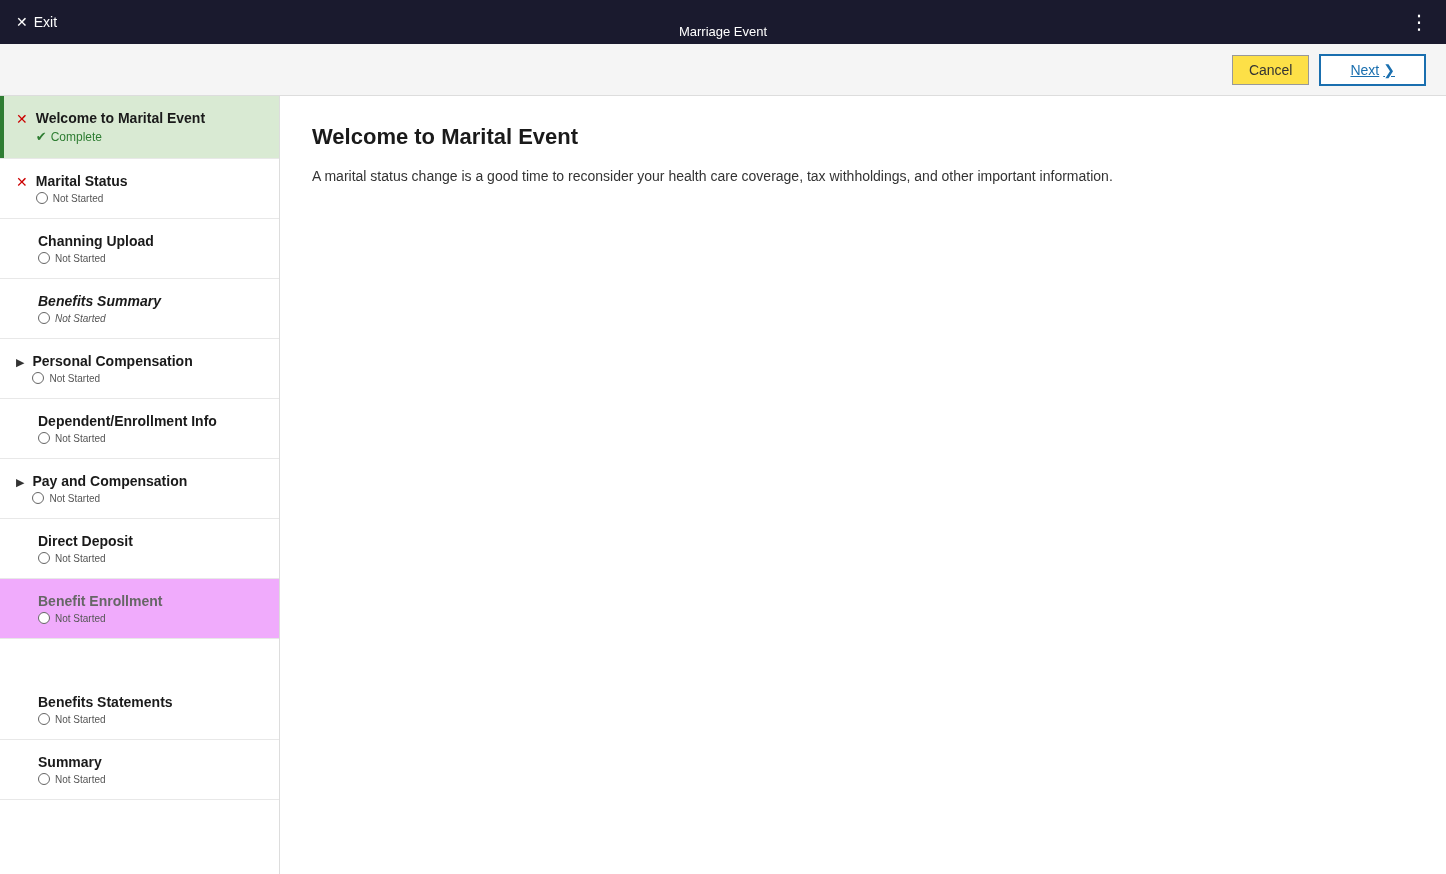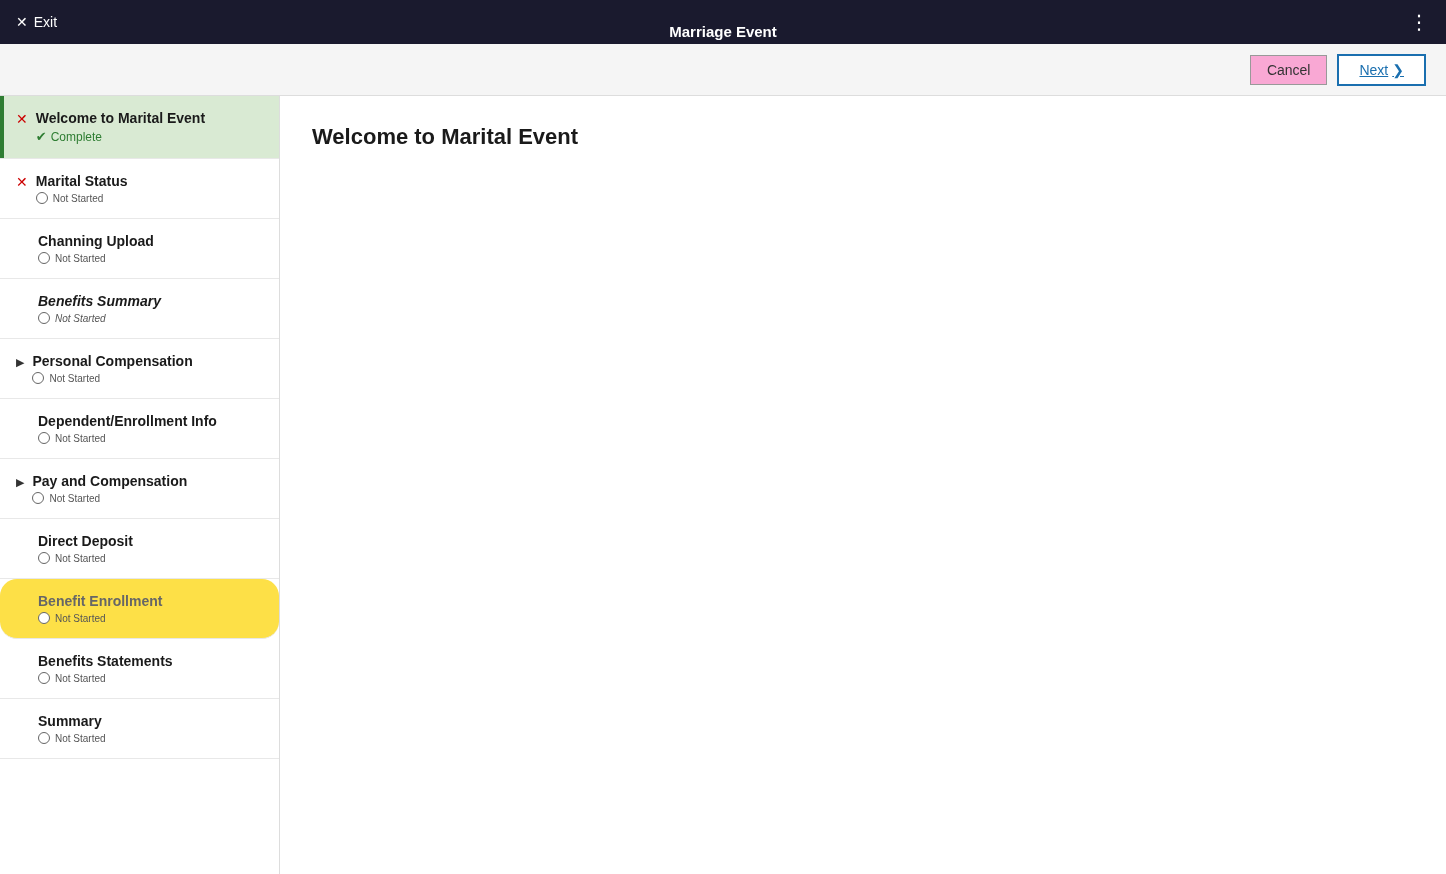--- a/index.html
+++ b/index.html
@@ -13,22 +13,22 @@
       display: flex;
       align-items: center;
       justify-content: space-between;
       padding: 0 16px;
       position: relative;
     }
     .top-bar-title {
       position: absolute;
       left: 50%;
       transform: translateX(-50%);
-      font-size: 15px;
-      font-weight: 700;
+      font-size: 13px;
+      font-weight: 400;
       margin-top: 18px;
     }
     .exit-btn {
       display: flex;
       align-items: center;
       gap: 6px;
       background: none;
       border: none;
       color: white;
       font-size: 14px;
@@ -52,31 +52,31 @@
       background: #f5f5f5;
       height: 52px;
       display: flex;
       align-items: center;
       justify-content: flex-end;
       padding: 0 20px;
       gap: 10px;
       border-bottom: 1px solid #ddd;
     }
     .btn-cancel {
-      background: #f9a8d4;
+      background: #fde047;
       border: 1px solid #999;
       padding: 6px 16px;
       font-size: 14px;
       cursor: pointer;
       color: #333;
     }
     .btn-next {
       background: white;
       border: 2px solid #1a6faf;
-      padding: 6px 20px;
+      padding: 6px 29px;
       font-size: 14px;
       cursor: pointer;
       color: #1a6faf;
       display: flex;
       align-items: center;
       gap: 4px;
       text-decoration: underline;
     }
 
     
@@ -93,21 +93,21 @@
       border-right: 1px solid #ddd;
       overflow-y: auto;
     }
     .sidebar-item {
       padding: 14px 16px;
       border-bottom: 1px solid #e8e8e8;
       cursor: pointer;
       position: relative;
     }
     .sidebar-item.active { background: #d9ead3; }
-    .sidebar-item.grayed { background: #fde047; border-radius: 17px; }
+    .sidebar-item.grayed { background: #f0abfc; }
 
     .sidebar-item-header {
       display: flex;
       align-items: flex-start;
       gap: 8px;
     }
     .sidebar-required-icon {
       color: #cc0000;
       font-size: 14px;
       margin-top: 1px;
@@ -328,21 +328,21 @@
           <div class="sidebar-item-status">
             <span class="status-circle"></span>
             <span class="status-text">Not Started</span>
           </div>
         </div>
       </div>
     </div>
 
     <div class="sidebar-item">
       <div class="sidebar-item-header">
-        <div class="sidebar-item-content" style="padding-left: 22px;">
+        <div class="sidebar-item-content" style="padding-left: 22px; margin-top: 41px;">
           <span class="sidebar-item-title">Benefits Statements</span>
           <div class="sidebar-item-status">
             <span class="status-circle"></span>
             <span class="status-text">Not Started</span>
           </div>
         </div>
       </div>
     </div>
 
     <div class="sidebar-item">
@@ -353,15 +353,16 @@
             <span class="status-circle"></span>
             <span class="status-text">Not Started</span>
           </div>
         </div>
       </div>
     </div>
   </nav>
 
   <div class="content">
     <h1 class="content-title">Welcome to Marital Event</h1>
+    <p class="content-para">A marital status change is a good time to reconsider your health care coverage, tax withholdings, and other important information.</p>
   </div>
 
 </div>
 
 </body></html>

